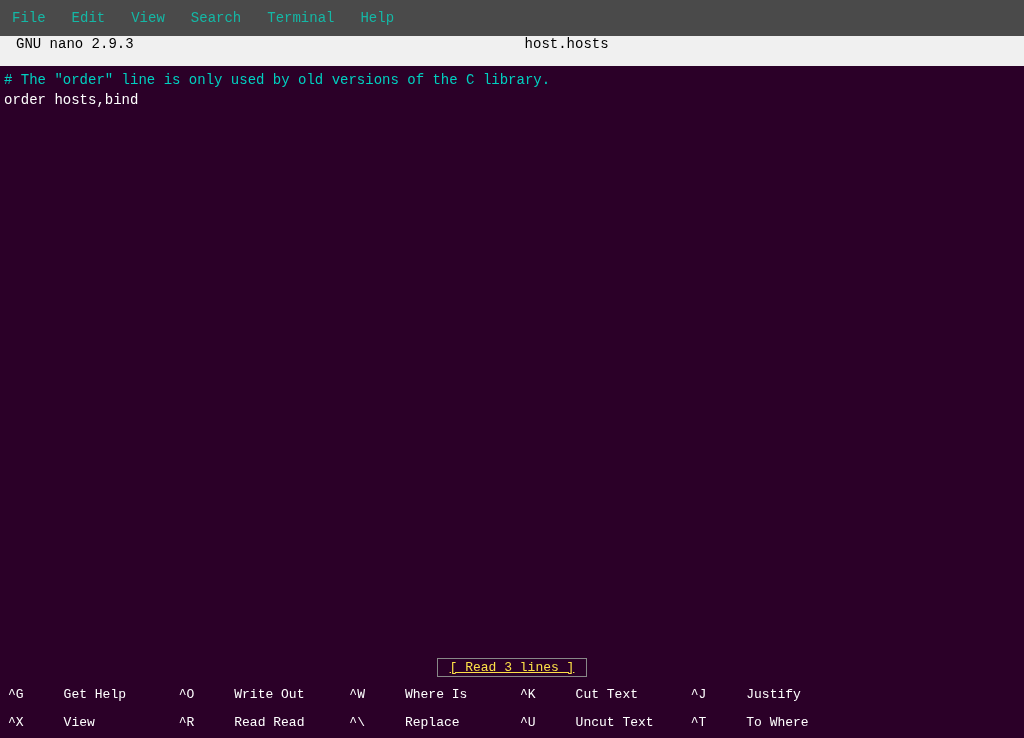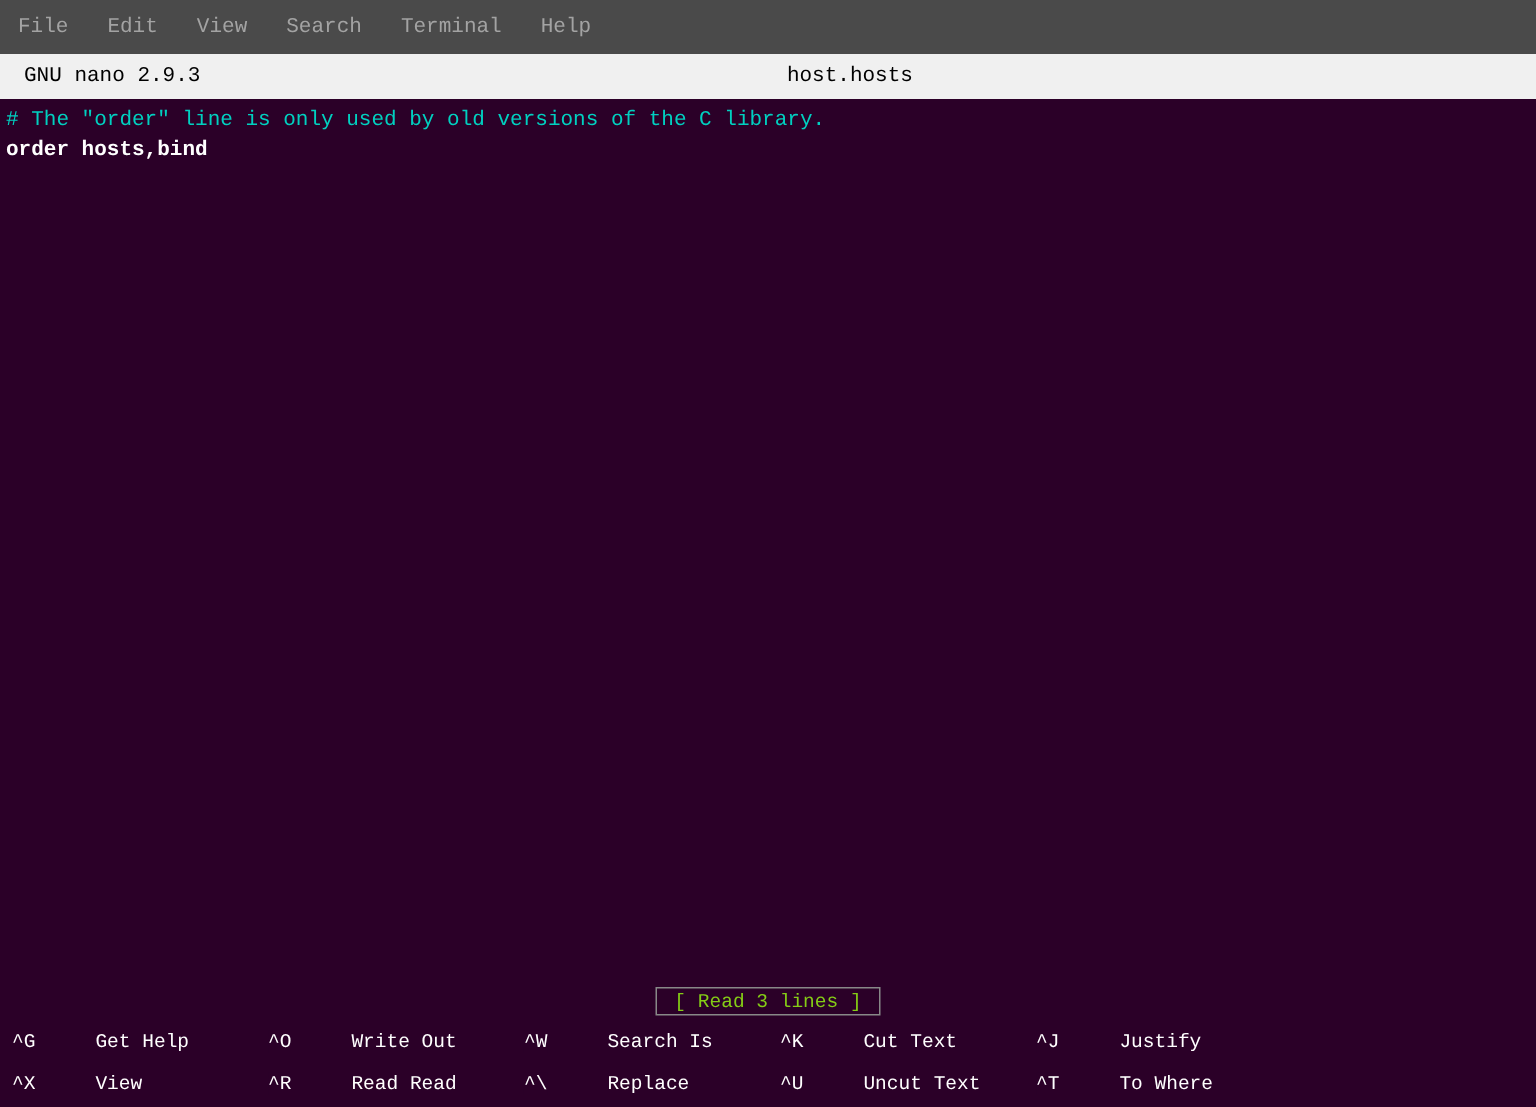--- a/index.html
+++ b/index.html
@@ -14,42 +14,41 @@
       background: #2b0028;
       font-family: 'Courier New', Courier, monospace;
       overflow: hidden;
       display: flex;
       flex-direction: column;
     }
 
     
     #menubar {
       background: #4a4a4a;
-      color: #a3a3a3;
+      color: #14b8a6;
       display: flex;
       align-items: center;
       height: 36px;
       padding: 0 8px;
       gap: 18px;
       font-size: 14px;
       flex-shrink: 0;
     }
 
     .menu-item {
       cursor: pointer;
       padding: 2px 4px;
     }
 
     
     #titlebar {
       background: #f0f0f0;
       color: #000;
       display: flex;
       justify-content: space-between;
-      align-items: center;
       height: 30px;
       padding: 0 16px;
       font-size: 14px;
       flex-shrink: 0;
     }
 
     
     #editor {
       flex: 1;
       background: #2b0028;
@@ -60,39 +59,39 @@
       overflow: hidden;
       position: relative;
     }
 
     .line-comment {
       color: #00d0c0;
     }
 
     .line-normal {
       color: #ffffff;
-      font-weight: bold;
     }
 
     
     #statusbar {
       background: #2b0028;
       display: flex;
       justify-content: center;
       align-items: center;
       height: 22px;
       flex-shrink: 0;
     }
 
     #status-message {
       background: #2b0028;
-      color: #84cc16;
+      color: #fde047;
       font-size: 13px;
       border: 1px solid #888;
       padding: 1px 12px;
+      text-decoration: underline;
     }
 
     
     #shortcutbar {
       background: #2b0028;
       color: #ffffff;
       display: grid;
       grid-template-columns: repeat(6, 1fr);
       grid-template-rows: repeat(2, 1fr);
       height: 60px;
@@ -154,21 +153,21 @@
   <div class="shortcut-item">
     <span class="shortcut-key">^G</span>
     <span class="shortcut-label">Get Help</span>
   </div>
   <div class="shortcut-item">
     <span class="shortcut-key">^O</span>
     <span class="shortcut-label">Write Out</span>
   </div>
   <div class="shortcut-item">
     <span class="shortcut-key">^W</span>
-    <span class="shortcut-label">Search Is</span>
+    <span class="shortcut-label">Where Is</span>
   </div>
   <div class="shortcut-item">
     <span class="shortcut-key">^K</span>
     <span class="shortcut-label">Cut Text</span>
   </div>
   <div class="shortcut-item">
     <span class="shortcut-key">^J</span>
     <span class="shortcut-label">Justify</span>
   </div>
   <div class="shortcut-item"></div>

